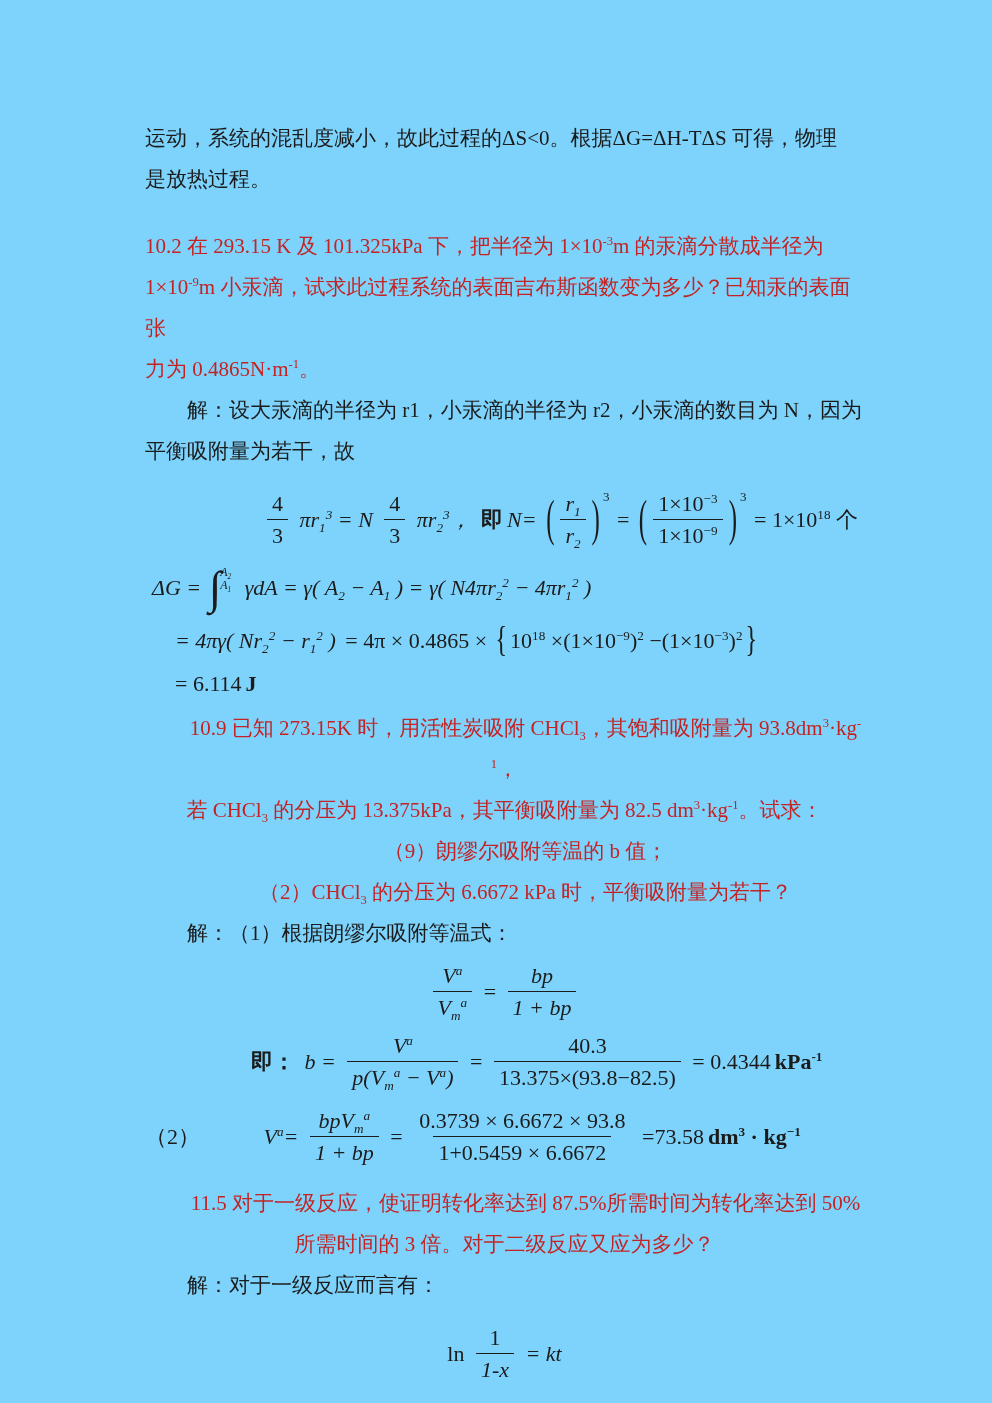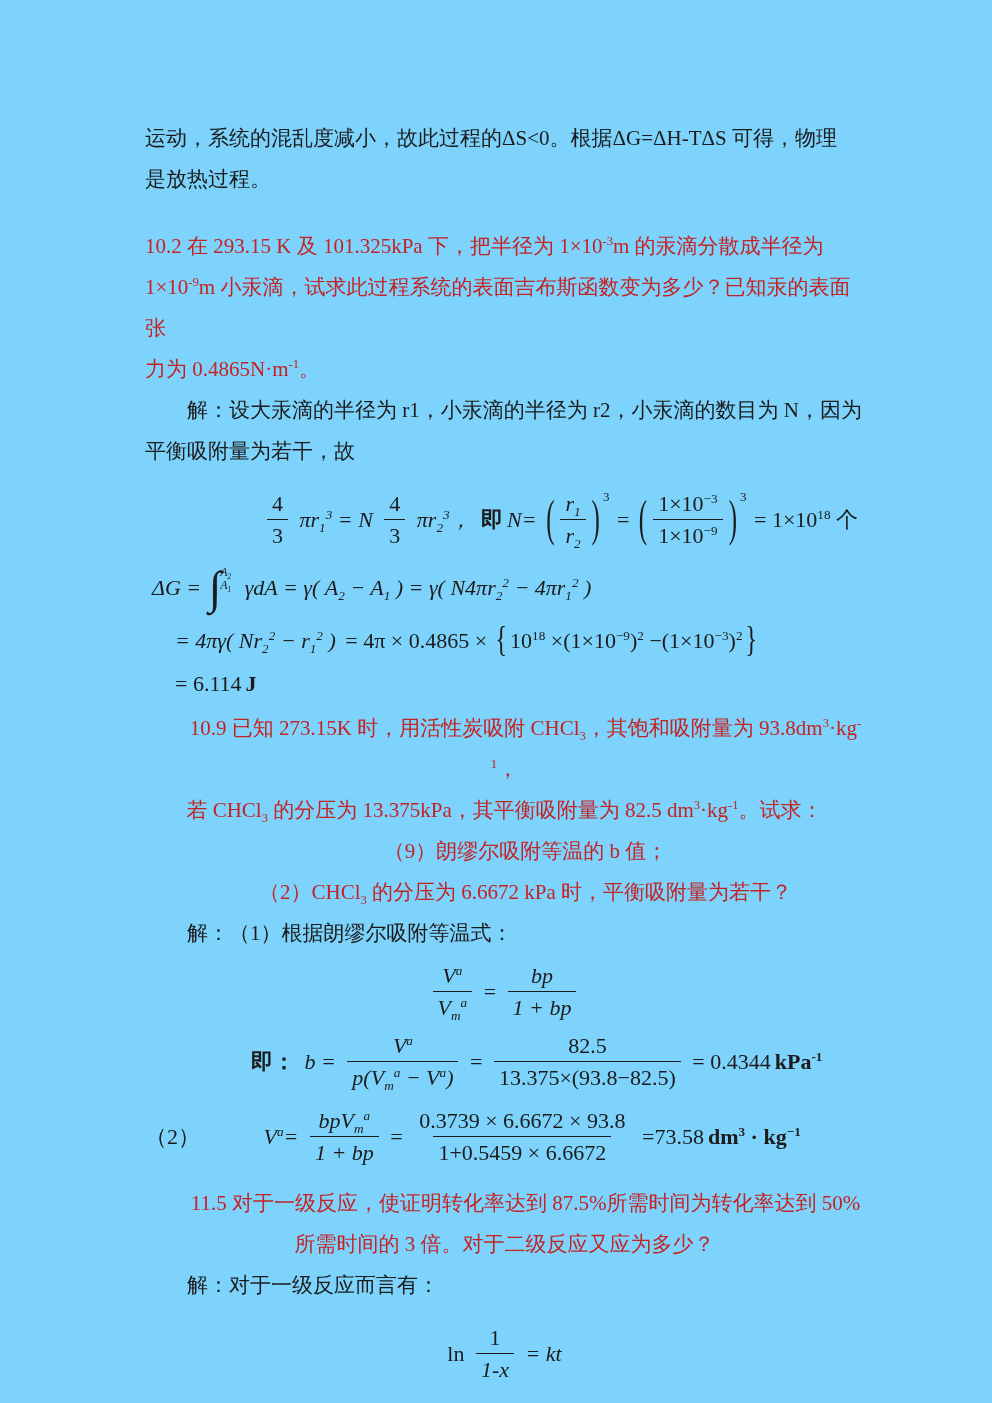--- a/index.html
+++ b/index.html
@@ -150,21 +150,21 @@
 
   <div class="formula f-f">
     <span class="tok b">即：</span>
     <span class="tok it">b =</span>
     <span class="frac it">
         <span class="num">V<sup>a</sup></span>
         <span class="den">p(V<sub>m</sub><sup>a</sup> − V<sup>a</sup>)</span>
       </span>
     <span class="tok">=</span>
     <span class="frac">
-        <span class="num">82.5</span>
+        <span class="num">40.3</span>
         <span class="den">13.375×(93.8−82.5)</span>
       </span>
     <span class="tok">= 0.4344</span><span class="tok b">kPa<sup>-1</sup></span>
   </div>
 
   <div class="formula f-g">
     <span class="glabel">（2）</span>
     <span class="tok it">V<sup>a</sup>=</span>
     <span class="frac it">
         <span class="num">bpV<sub>m</sub><sup>a</sup></span>

